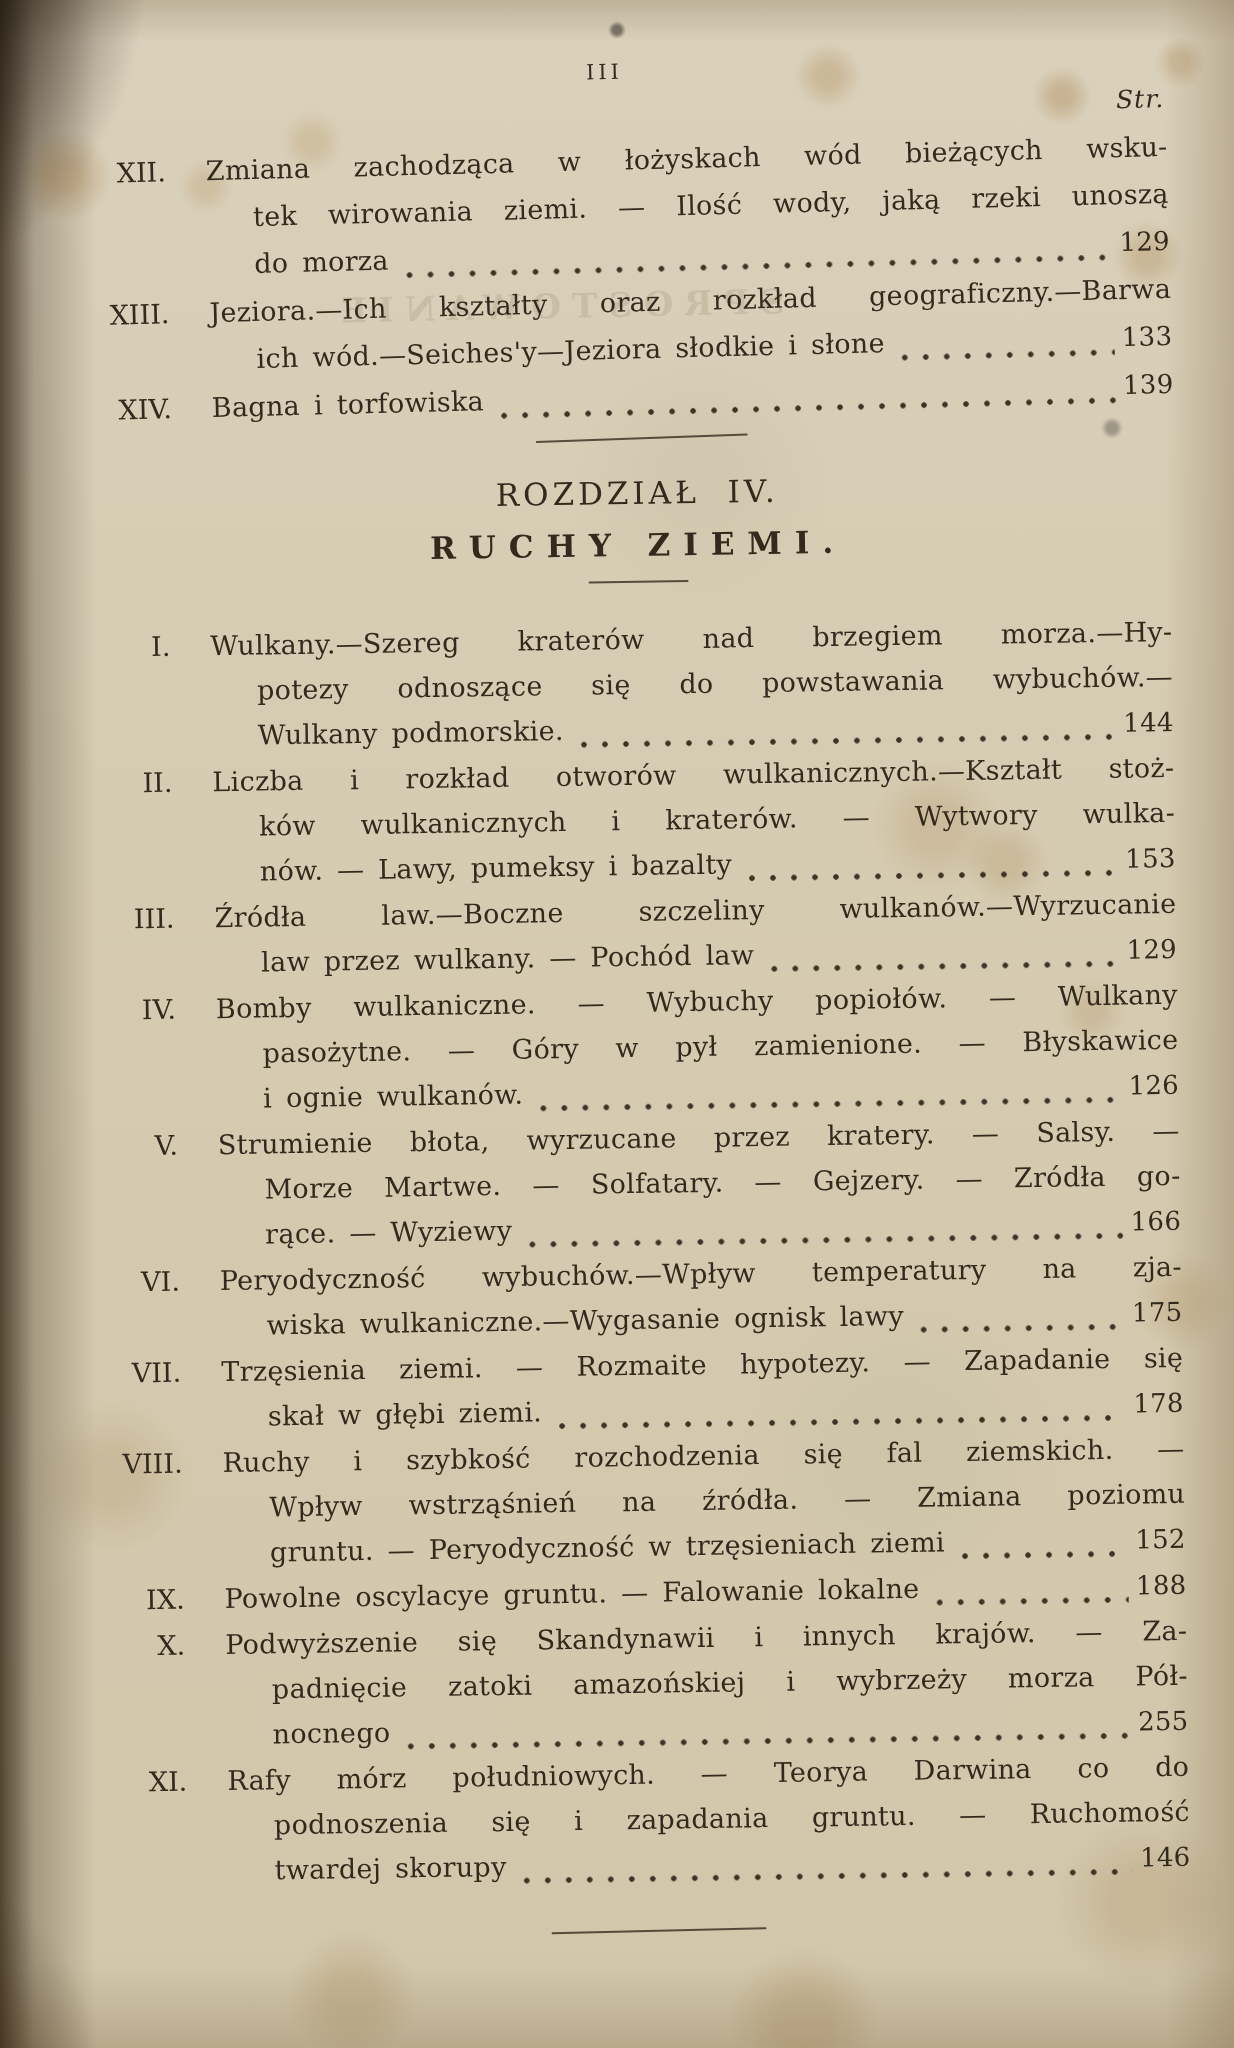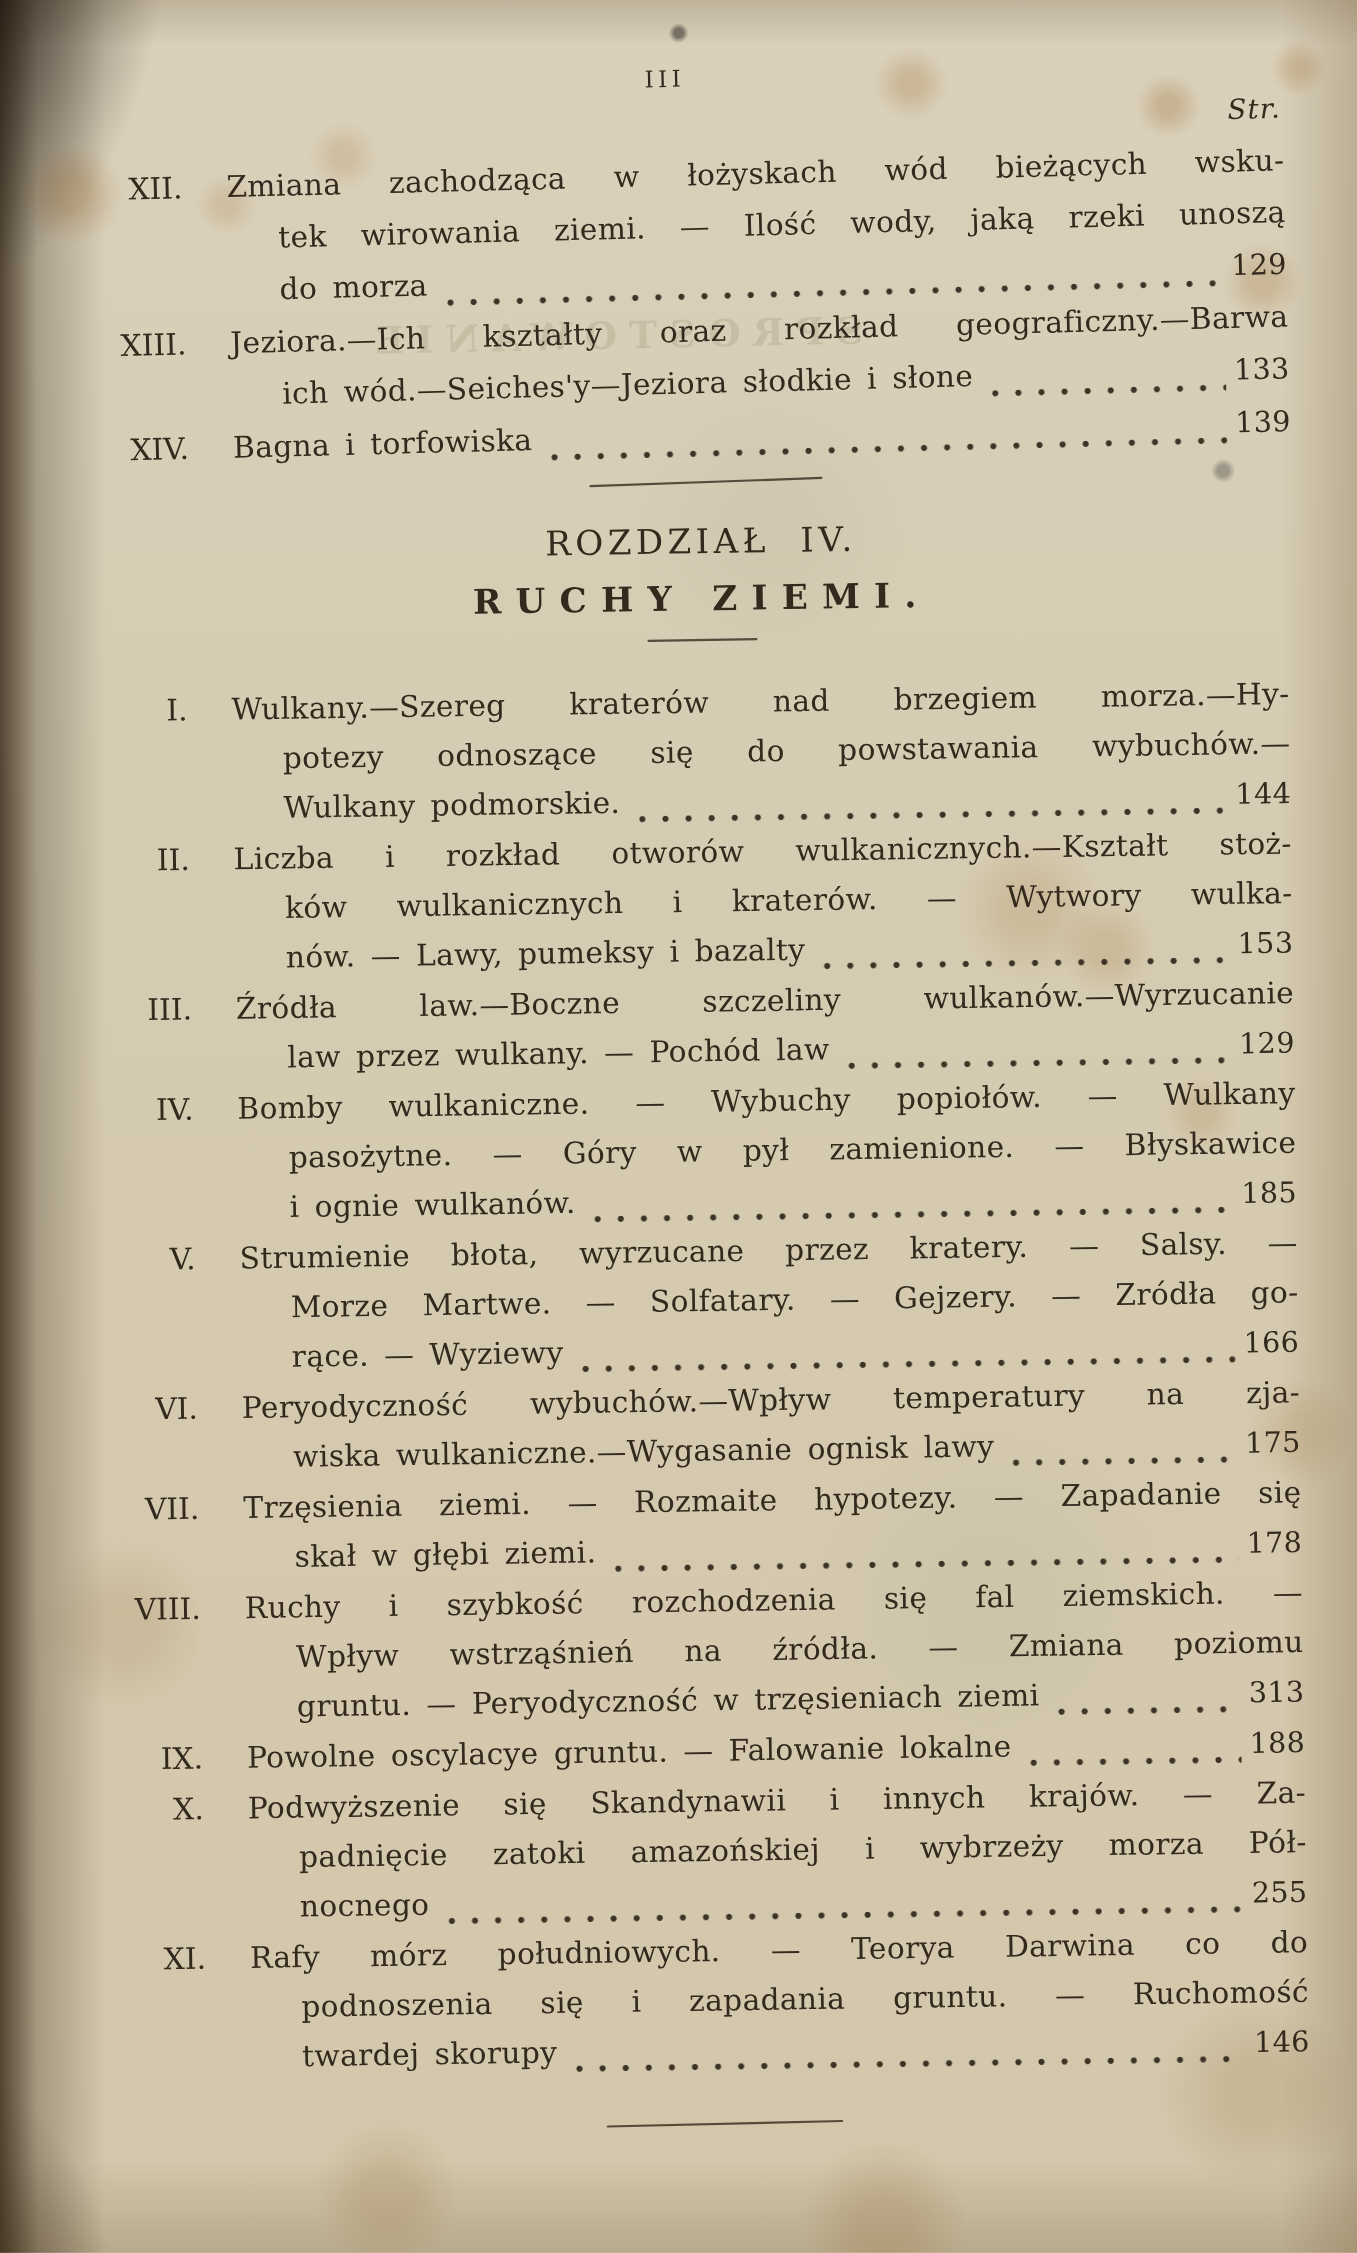--- a/index.html
+++ b/index.html
@@ -173,21 +173,21 @@
           </div>
         </div>
         <div class="entry">
           <div class="numeral">IV.</div>
           <div class="entry-body">
             <div class="line">Bomby wulkaniczne. — Wybuchy popiołów. — Wulkany</div>
             <div class="line cont">pasożytne. — Góry w pył zamienione. — Błyskawice</div>
             <div class="line cont last">
               <span class="line-text">i ognie wulkanów.</span>
               <span class="leader"></span>
-              <span class="pagenum">185</span>
+              <span class="pagenum">126</span>
             </div>
           </div>
         </div>
         <div class="entry">
           <div class="numeral">V.</div>
           <div class="entry-body">
             <div class="line">Strumienie błota, wyrzucane przez kratery. — Salsy. —</div>
             <div class="line cont">Morze Martwe. — Solfatary. — Gejzery. — Zródła go-</div>
             <div class="line cont last">
               <span class="line-text">rące. — Wyziewy</span>
@@ -219,21 +219,21 @@
           </div>
         </div>
         <div class="entry">
           <div class="numeral">VIII.</div>
           <div class="entry-body">
             <div class="line">Ruchy i szybkość rozchodzenia się fal ziemskich. —</div>
             <div class="line cont">Wpływ wstrząśnień na źródła. — Zmiana poziomu</div>
             <div class="line cont last">
               <span class="line-text">gruntu. — Peryodyczność w trzęsieniach ziemi</span>
               <span class="leader"></span>
-              <span class="pagenum">313</span>
+              <span class="pagenum">152</span>
             </div>
           </div>
         </div>
         <div class="entry">
           <div class="numeral">IX.</div>
           <div class="entry-body">
             <div class="line last">
               <span class="line-text">Powolne oscylacye gruntu. — Falowanie lokalne</span>
               <span class="leader"></span>
               <span class="pagenum">188</span>

